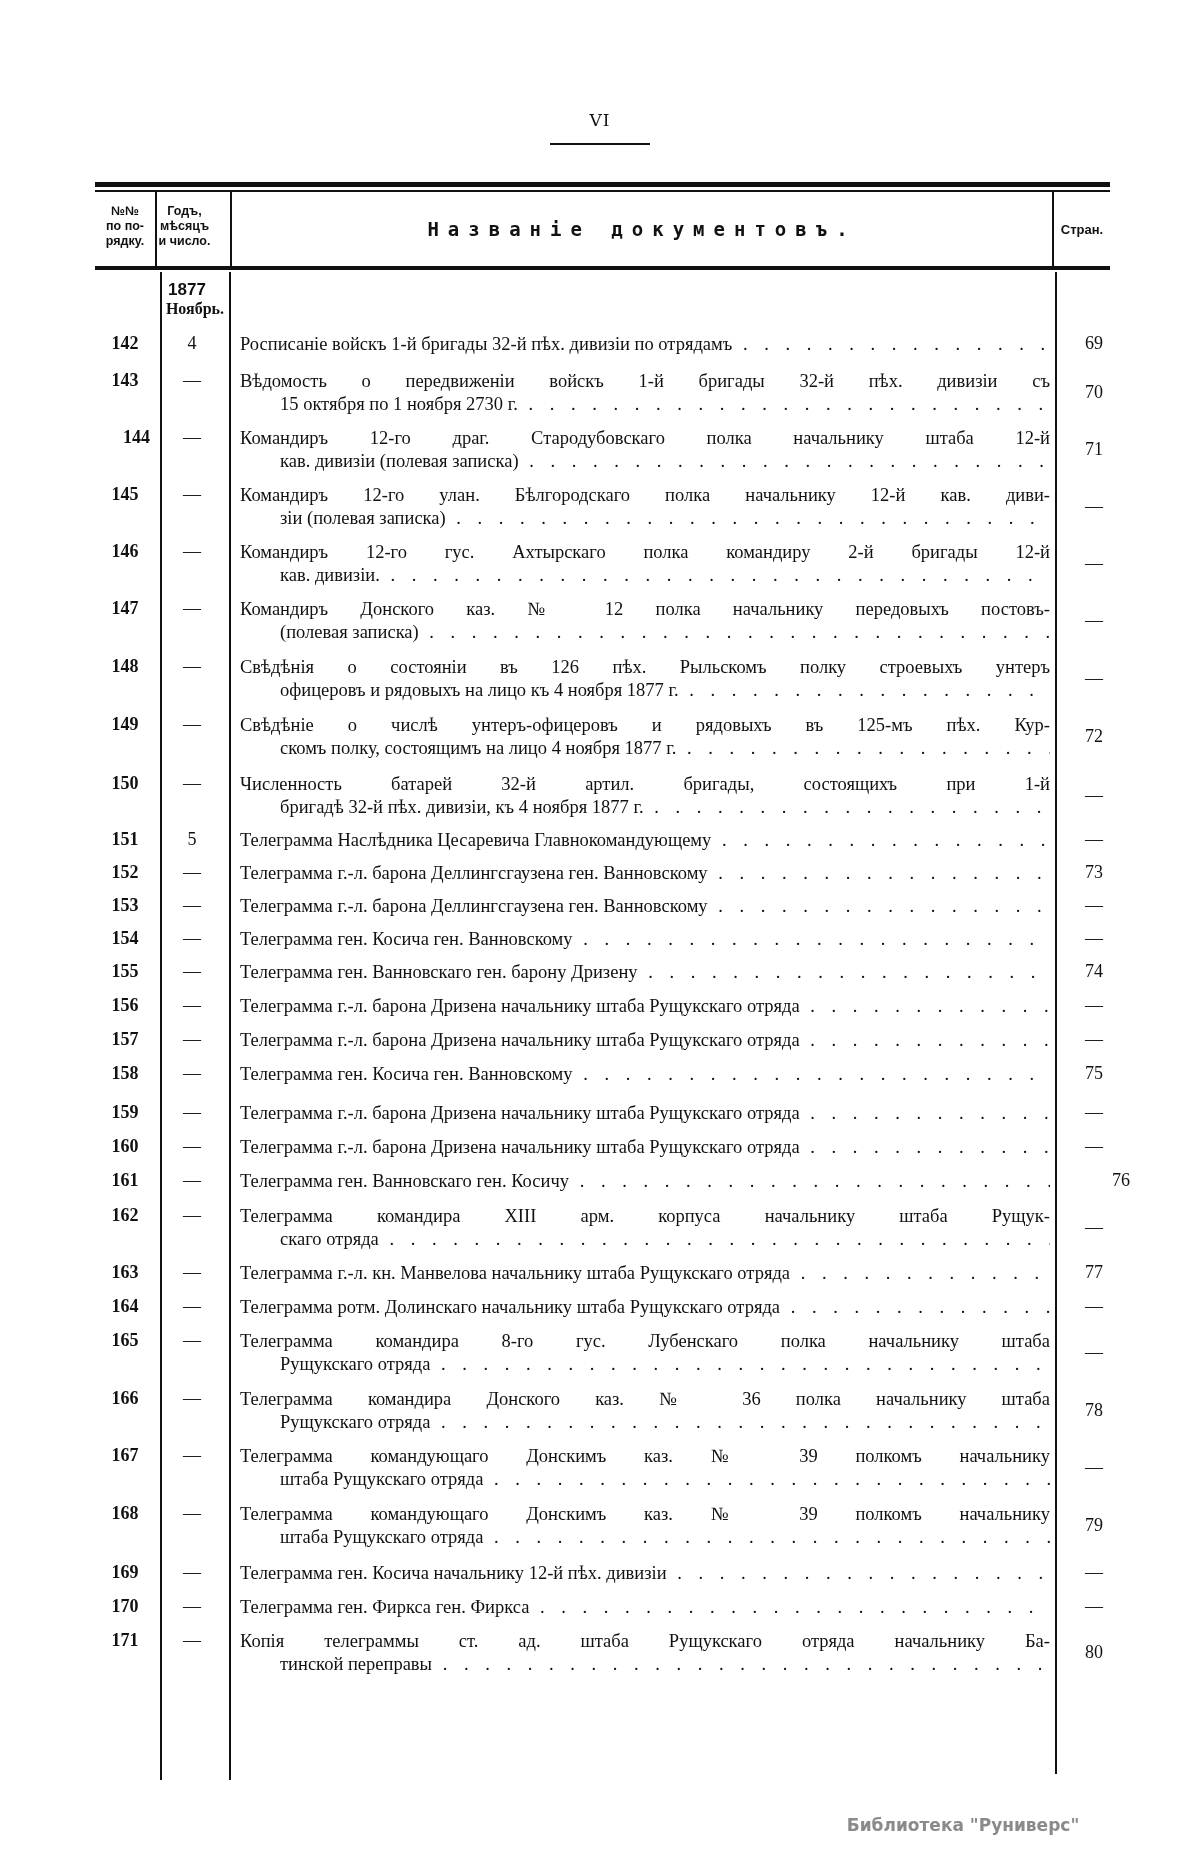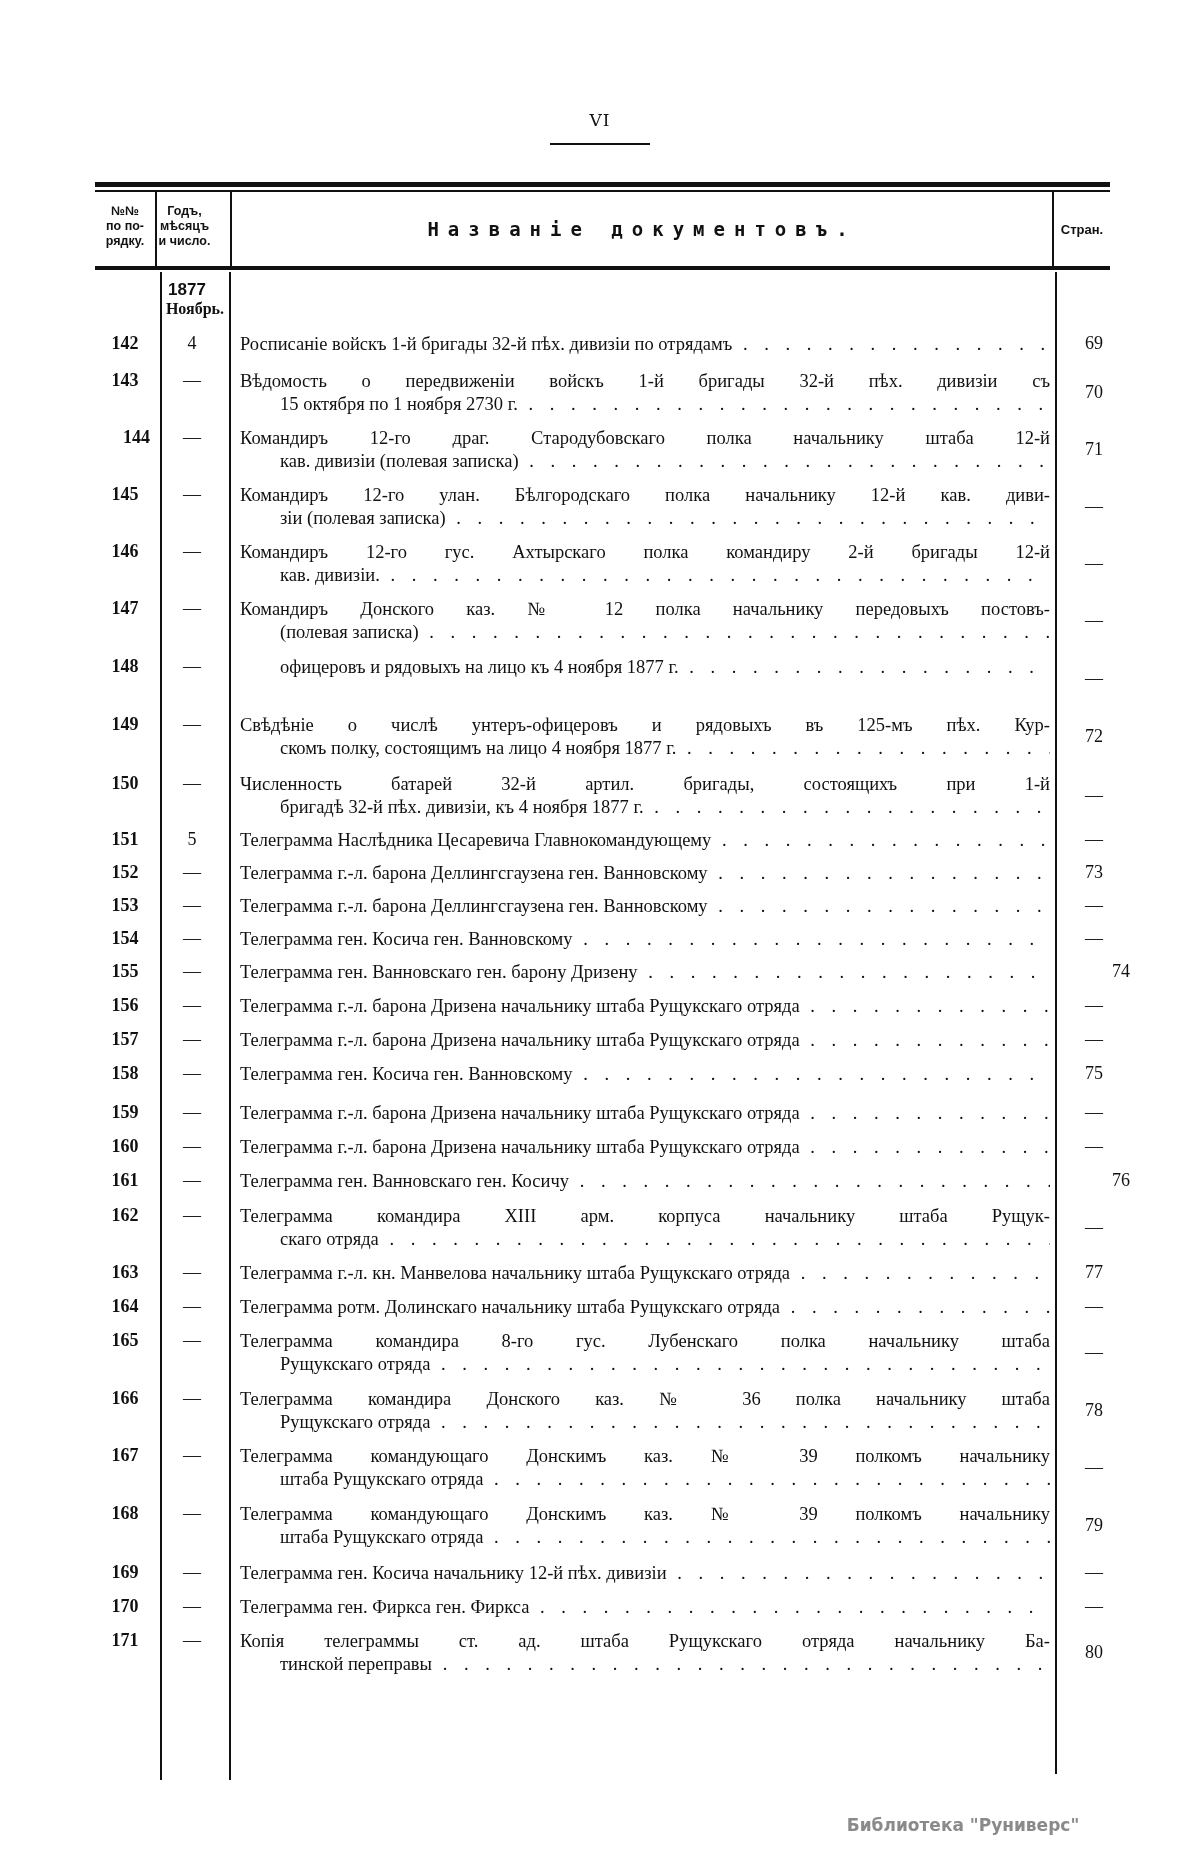--- a/index.html
+++ b/index.html
@@ -99,20 +99,21 @@
     <div class="abs num" style="top: 598px;">147</div>
     <div class="abs date" style="top: 598px;">—</div>
     <div class="abs entry" style="top: 598px;">
       <span class="l1">Командиръ Донского каз. № 12 полка начальнику передовыхъ постовъ-</span>
       <span class="l2 dots">(полевая записка)</span>
     </div>
     <div class="abs pg" style="top: 610px;">—</div>
     <div class="abs num" style="top: 656px;">148</div>
     <div class="abs date" style="top: 656px;">—</div>
     <div class="abs entry" style="top: 656px;">
+      <span class="l1">Свѣдѣнія о состояніи въ 126 пѣх. Рыльскомъ полку строевыхъ унтеръ</span>
       <span class="l2 dots">офицеровъ и рядовыхъ на лицо къ 4 ноября 1877 г.</span>
     </div>
     <div class="abs pg" style="top: 668px;">—</div>
     <div class="abs num" style="top: 714px;">149</div>
     <div class="abs date" style="top: 714px;">—</div>
     <div class="abs entry" style="top: 714px;">
       <span class="l1">Свѣдѣніе о числѣ унтеръ-офицеровъ и рядовыхъ въ 125-мъ пѣх. Кур-</span>
       <span class="l2 dots">скомъ полку, состоящимъ на лицо 4 ноября 1877 г.</span>
     </div>
     <div class="abs pg" style="top: 726px;">72</div>
@@ -145,21 +146,21 @@
     <div class="abs date" style="top: 928px;">—</div>
     <div class="abs entry" style="top: 928px;">
       <span class="one dots">Телеграмма ген. Косича ген. Ванновскому</span>
     </div>
     <div class="abs pg" style="top: 928px;">—</div>
     <div class="abs num" style="top: 961px;">155</div>
     <div class="abs date" style="top: 961px;">—</div>
     <div class="abs entry" style="top: 961px;">
       <span class="one dots">Телеграмма ген. Ванновскаго ген. барону Дризену</span>
     </div>
-    <div class="abs pg" style="top: 961px; text-align: right;">74</div>
+    <div class="abs pg" style="top: 961px;">74</div>
     <div class="abs num" style="top: 995px;">156</div>
     <div class="abs date" style="top: 995px;">—</div>
     <div class="abs entry" style="top: 995px;">
       <span class="one dots">Телеграмма г.-л. барона Дризена начальнику штаба Рущукскаго отряда</span>
     </div>
     <div class="abs pg" style="top: 995px;">—</div>
     <div class="abs num" style="top: 1029px;">157</div>
     <div class="abs date" style="top: 1029px;">—</div>
     <div class="abs entry" style="top: 1029px;">
       <span class="one dots">Телеграмма г.-л. барона Дризена начальнику штаба Рущукскаго отряда</span>

